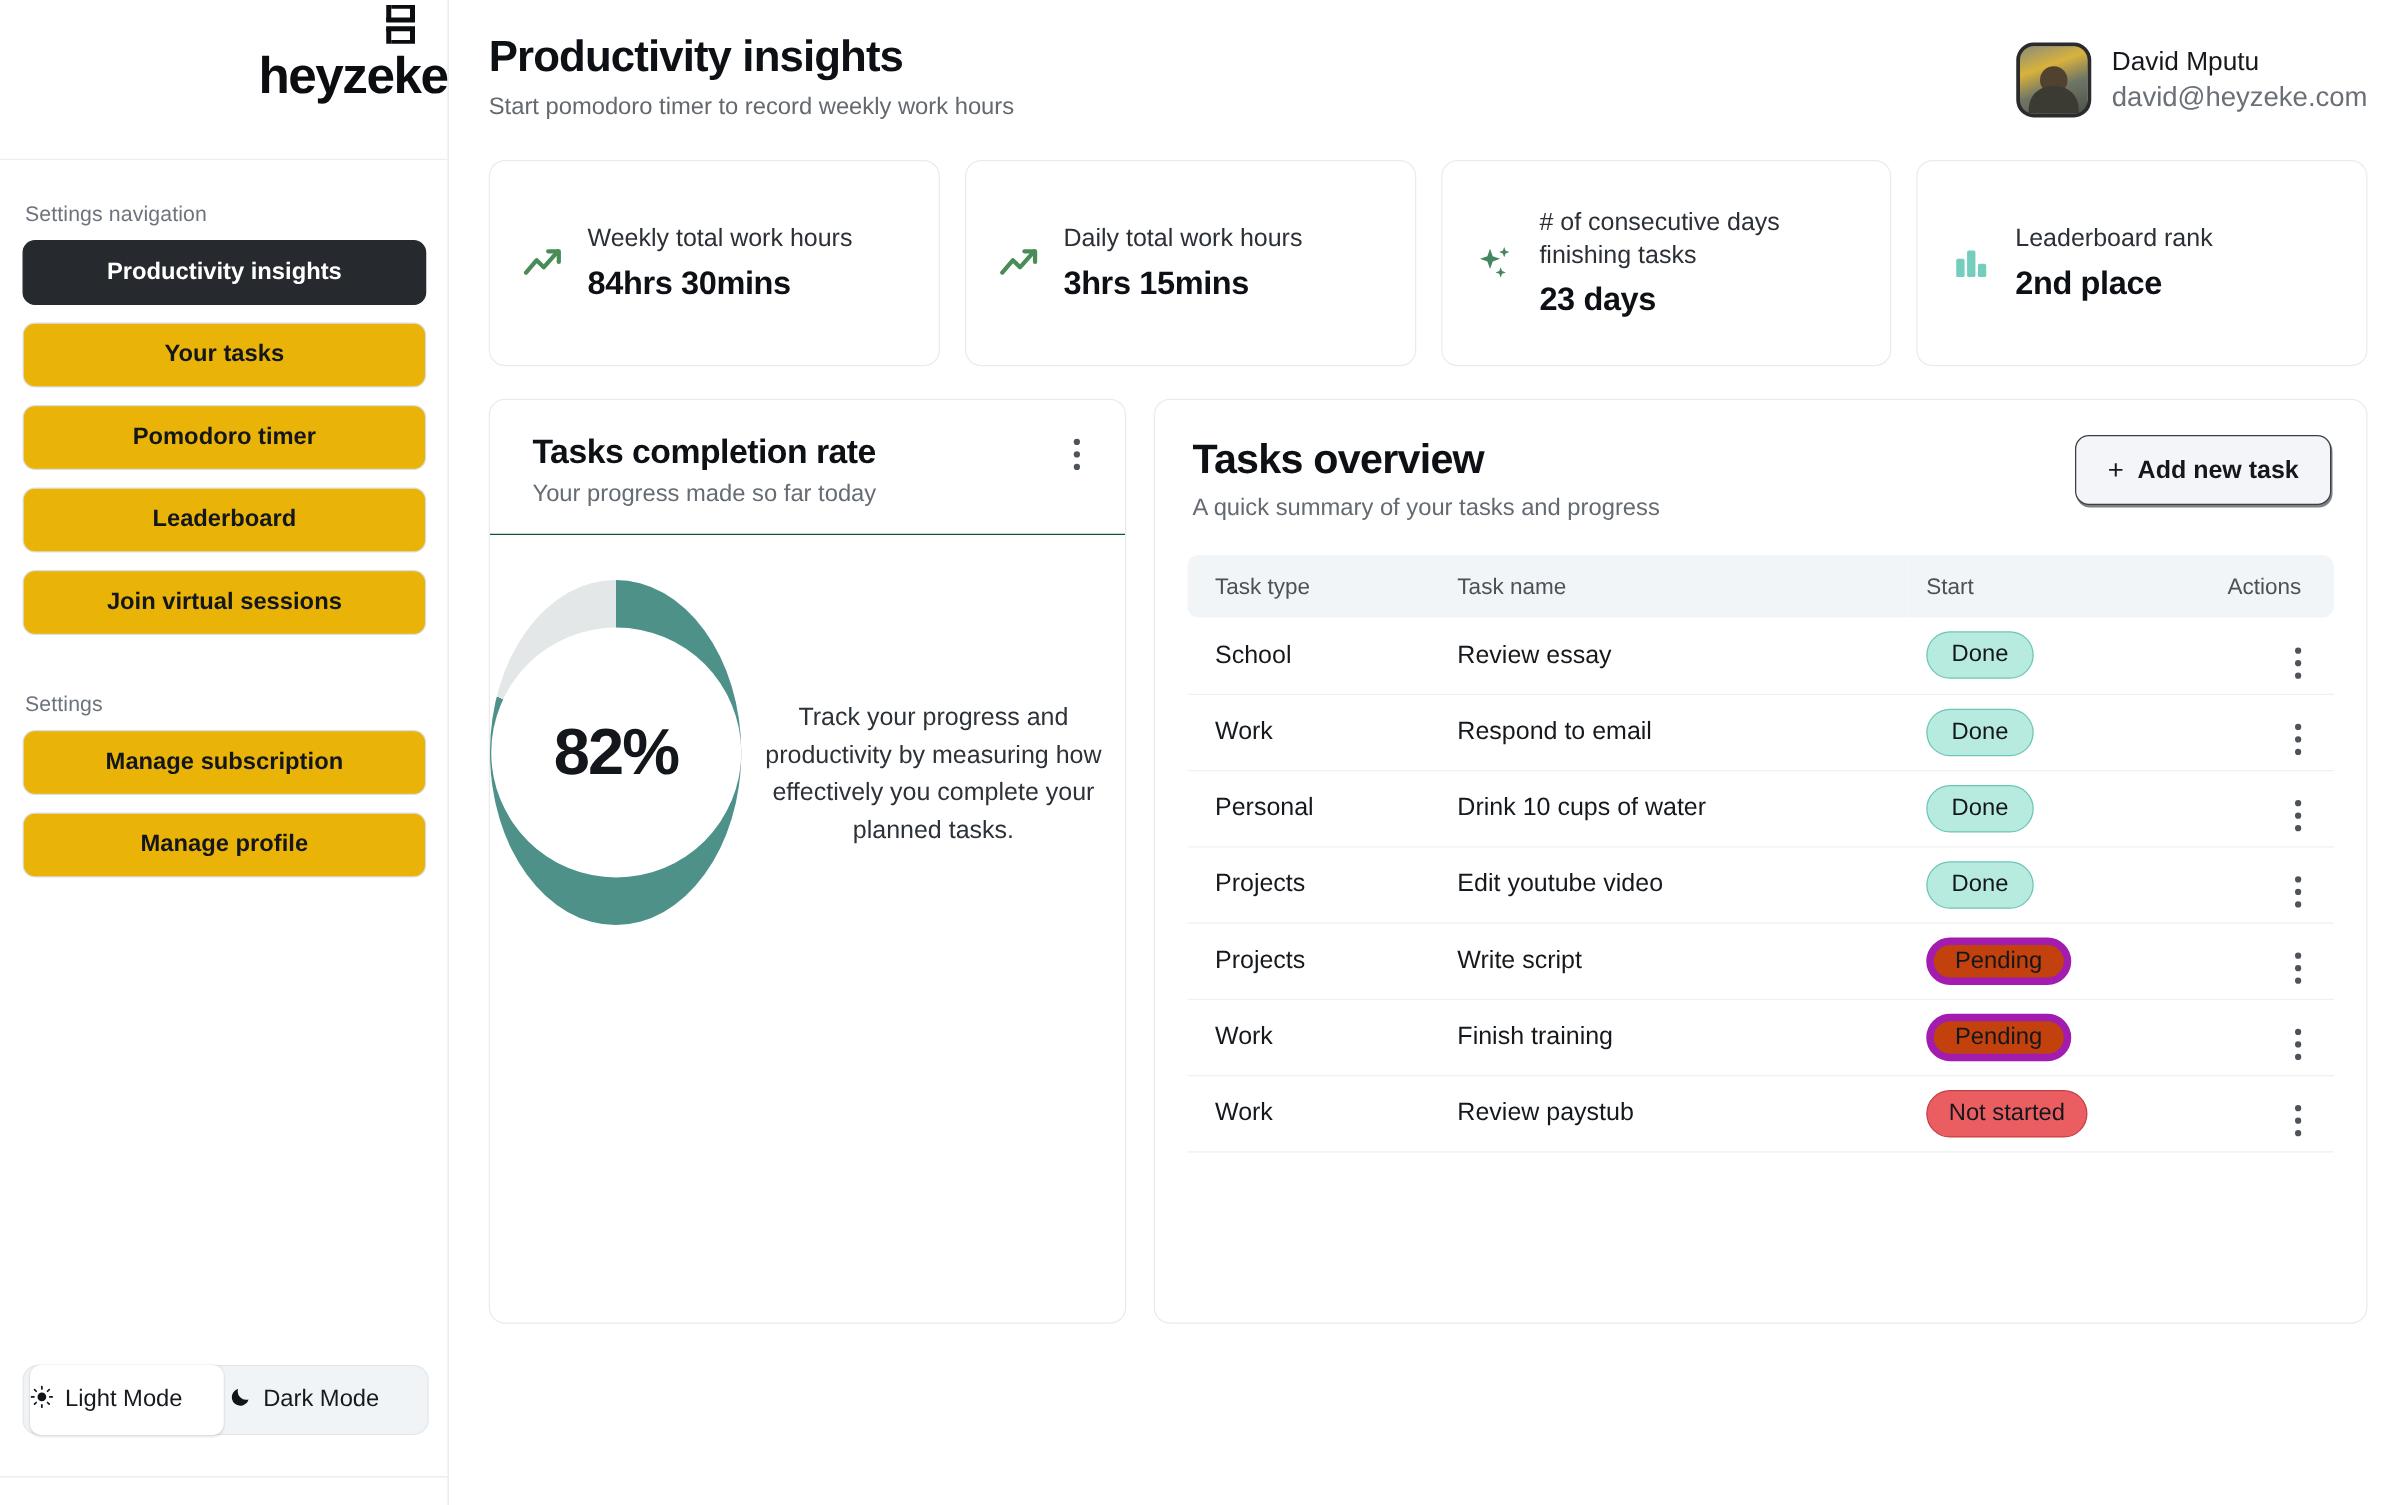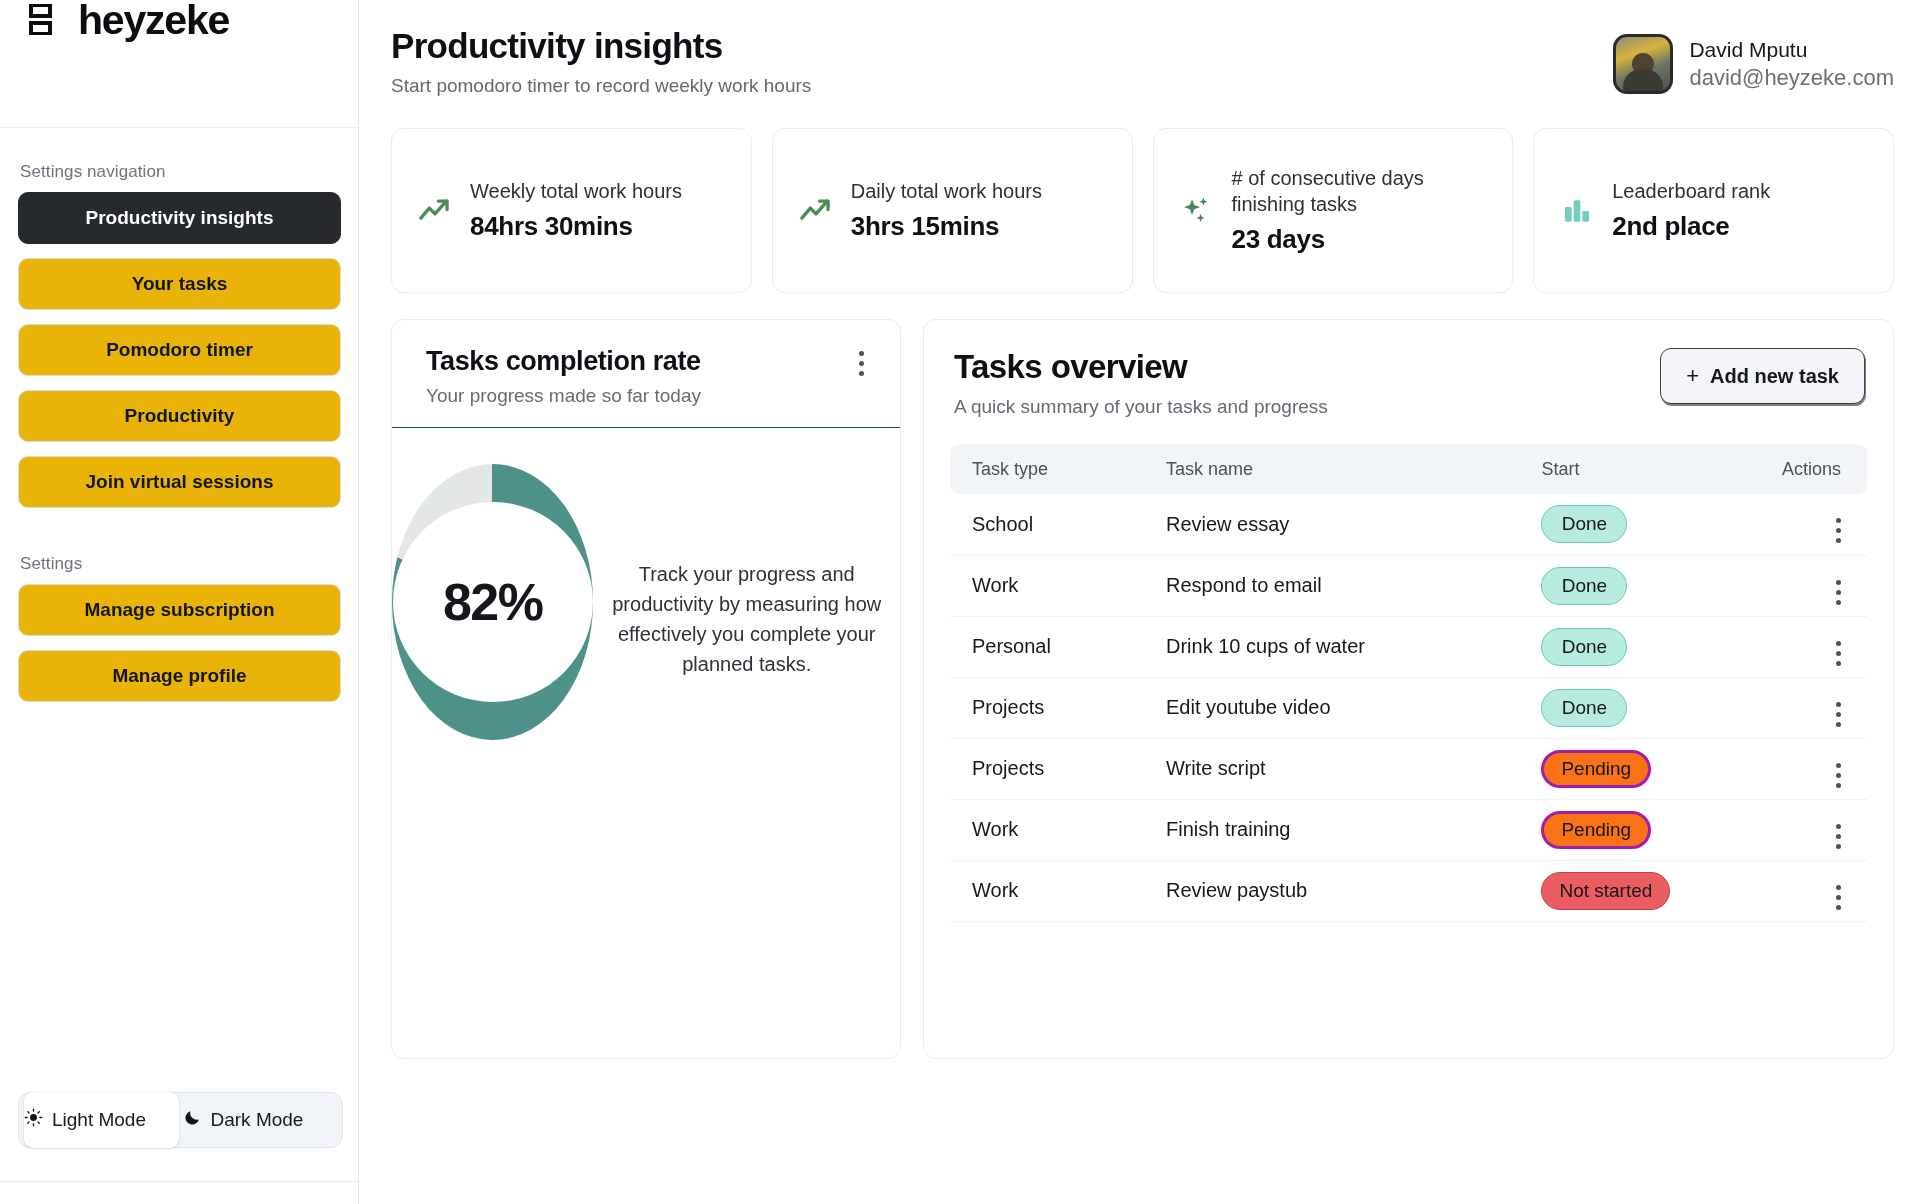--- a/index.html
+++ b/index.html
@@ -15,23 +15,24 @@
   
   .sidebar {
     width: 359px; height: 1204px;
     border-right: 1px solid #e6e8ec;
     background: #ffffff;
     display: flex; flex-direction: column;
     position: relative;
   }
   .brand {
     height: 128px; min-height: 128px;
-    display: flex; align-items: flex-start;
-    padding-left: 24px;
+    display: flex; align-items: flex-end;
+    padding-left: 35px;
     border-bottom: 1px solid #eceef1;
+    flex-direction: column;
   }
   .brand-mark { width: 40px; height: 40px; margin-right: 14px; flex: none; }
   .brand-name {
     font-size: 41px; font-weight: 700; letter-spacing: -1.2px;
     color: #0b0d10; line-height: 1;
   }
   .nav-section { padding: 22px 18px 0 18px; }
   .section-label {
     font-size: 17px; color: #6e747d; padding: 12px 2px 10px 2px;
     letter-spacing: 0.1px;
@@ -180,21 +181,21 @@
   table.tasks tbody td.c-type { padding-left: 22px; width: 210px; }
   table.tasks tbody td.c-name { width: 400px; }
   table.tasks tbody td.c-status { width: 250px; }
   table.tasks tbody td.c-act { text-align:right; padding-right: 26px; }
   .badge {
     display:inline-flex; align-items:center; justify-content:center;
     height: 38px; min-width: 86px; padding: 0 17px;
     border-radius: 19px; font-size: 19px; color:#14171b;
   }
   .badge.done { background:#b7ebe0; border:1px solid #6cc6b6; }
-  .badge.pending { background:#f97316; border:3px solid #a21caf; }
+  .badge.pending { background:#c2410c; border:6px solid #a21caf; }
   .badge.notstarted { background:#ea5e62; border:1px solid #c63e43; }
   .act-kebab { display:inline-flex; flex-direction:column; gap:5px; align-items:center; cursor:pointer; }
   .act-kebab i { width:5px; height:5px; border-radius:50%; background:#4c535b; display:block; }
 </style>
 </head>
 <body>
 
 <div class="app">
 
   <aside class="sidebar">
@@ -213,21 +214,21 @@
         </svg>
       </span>
       <span class="brand-name">heyzeke</span>
     </div>
 
     <div class="nav-section">
       <div class="section-label">Settings navigation</div>
       <button class="nav-btn active">Productivity insights</button>
       <button class="nav-btn">Your tasks</button>
       <button class="nav-btn">Pomodoro timer</button>
-      <button class="nav-btn">Productivity</button>
+      <button class="nav-btn">Leaderboard</button>
       <button class="nav-btn">Join virtual sessions</button>
     </div>
 
     <div class="settings-section">
       <div class="section-label">Settings</div>
       <button class="nav-btn">Manage subscription</button>
       <button class="nav-btn">Manage profile</button>
     </div>
 
     <div class="theme-wrap">

